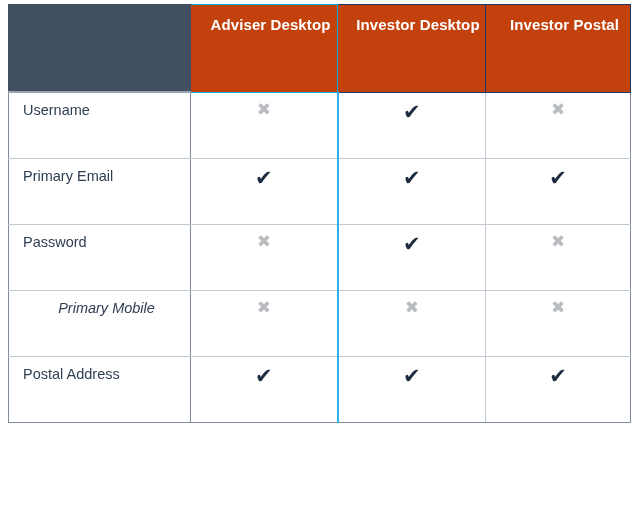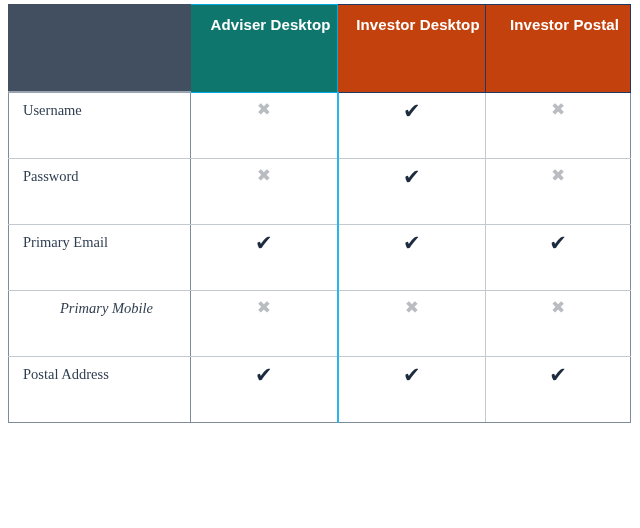--- a/index.html
+++ b/index.html
@@ -56,42 +56,41 @@
   }
 
   .hdr-col {
     vertical-align: top;
     padding: 10px 0 0 13px;
     height: 76px;
     border: 1px solid transparent;
   }
   .hdr-col .hdr-label { line-height: 1.28; }
 
-  .hdr-col.accent       { background: #0f766e; border-color: #00ace4; }
+  .hdr-col.accent       { background: #c2410c; border-color: #00ace4; }
   .hdr-col.navy         { background: #c2410c; border-color: #1f3864; }
   .hdr-col.navy.sep-left{ border-left: 1px solid #46577c; }
 
   .hdr-sub {
     height: 55px;
     border: 1px solid transparent;
     border-top: none;
   }
   .hdr-sub.accent        { background: #00ace4; border-color: #00ace4; }
   .hdr-sub.navy          { background: #1f3864; border-color: #1f3864; }
   .hdr-sub.navy.sep-left { border-left: 1px solid #46577c; }
 
   
   tbody td {
     height: 56px;
     background: #ffffff;
     vertical-align: top;
     border-left: 1px solid #7f8b99;
     border-right: 1px solid #7f8b99;
     border-bottom: 1px solid #c3c9d1;
-    font-family: Liberation Serif, serif;
   }
   tbody tr:last-child td { border-bottom: 1px solid #7f8b99; }
 
   td.field-cell {
     padding: 9px 0 0 14px;
     color: #2f3e50;
     font-size: 14.5px;
   }
   td.field-cell.italic { font-style: italic; text-align: center; }
 
@@ -141,30 +140,30 @@
   </thead>
 
   <tbody id="table-body">
       <tr>
         <td class="field-cell">Username</td>
         <td class="mark-cell edge-left cyan-right"><span class="mark no">✖</span></td>
         <td class="mark-cell cyan-left"><span class="mark yes">✔</span></td>
         <td class="mark-cell edge-right"><span class="mark no">✖</span></td>
       </tr>
       <tr>
+        <td class="field-cell">Primary Email</td>
+        <td class="mark-cell edge-left cyan-right"><span class="mark yes">✔</span></td>
+        <td class="mark-cell cyan-left"><span class="mark yes">✔</span></td>
+        <td class="mark-cell edge-right"><span class="mark yes">✔</span></td>
+      </tr>
+      <tr>
         <td class="field-cell">Password</td>
         <td class="mark-cell edge-left cyan-right"><span class="mark no">✖</span></td>
         <td class="mark-cell cyan-left"><span class="mark yes">✔</span></td>
         <td class="mark-cell edge-right"><span class="mark no">✖</span></td>
-      </tr>
-      <tr>
-        <td class="field-cell">Primary Email</td>
-        <td class="mark-cell edge-left cyan-right"><span class="mark yes">✔</span></td>
-        <td class="mark-cell cyan-left"><span class="mark yes">✔</span></td>
-        <td class="mark-cell edge-right"><span class="mark yes">✔</span></td>
       </tr>
       <tr>
         <td class="field-cell italic">Primary Mobile</td>
         <td class="mark-cell edge-left cyan-right"><span class="mark no">✖</span></td>
         <td class="mark-cell cyan-left"><span class="mark no">✖</span></td>
         <td class="mark-cell edge-right"><span class="mark no">✖</span></td>
       </tr>
       <tr>
         <td class="field-cell">Postal Address</td>
         <td class="mark-cell edge-left cyan-right"><span class="mark yes">✔</span></td>

